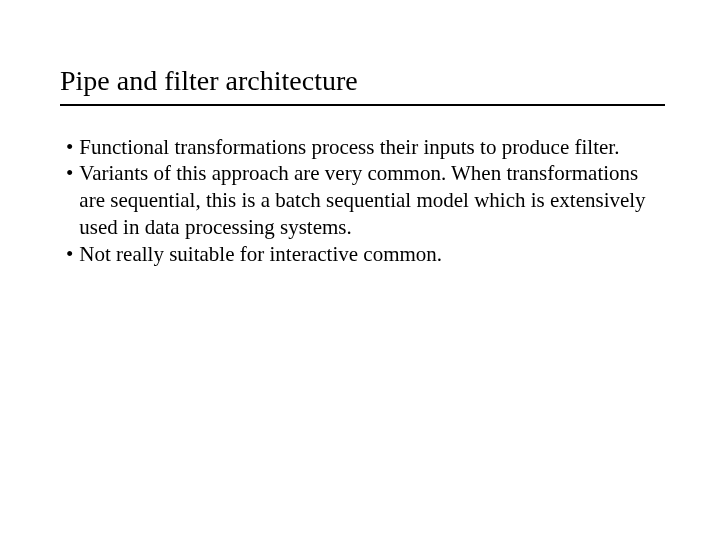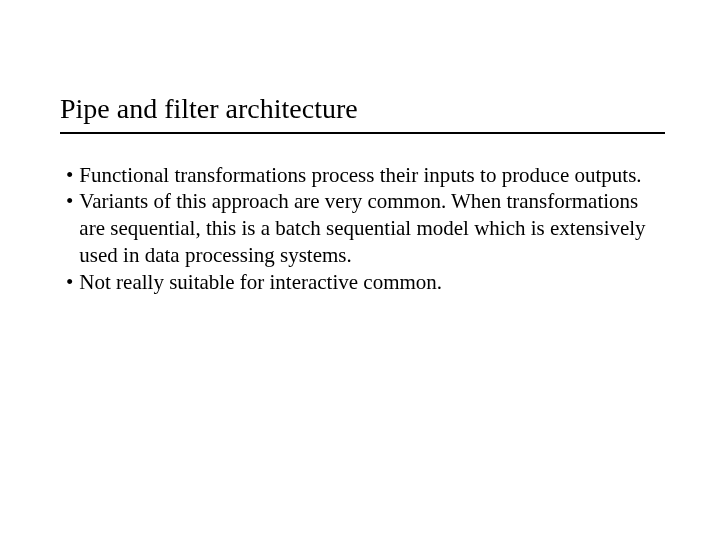--- a/index.html
+++ b/index.html
@@ -8,21 +8,21 @@
     width: 720px;
     height: 540px;
     background: #ffffff;
     font-family: "Times New Roman", Times, serif;
     color: #000000;
   }
   .slide {
     box-sizing: border-box;
     width: 720px;
     height: 531px;
-    padding: 92px 55px 40px 60px;
+    padding: 64px 55px 40px 60px;
   }
   .title {
     font-size: 28px;
     font-weight: normal;
     margin: 0 0 6px 0;
     line-height: 1.2;
   }
   .rule {
     border: none;
     border-top: 2px solid #000;
@@ -48,21 +48,21 @@
 </style>
 </head>
 <body>
 
 <div class="slide">
   <h1 class="title">Pipe and filter architecture</h1>
   <hr class="rule">
   <div class="bullets">
     <div class="bullet">
       <span class="dot">•</span>
-      <span class="txt">Functional transformations process their inputs to produce outputs.</span>
+      <span class="txt">Functional transformations process their inputs to produce filter.</span>
     </div>
     <div class="bullet">
       <span class="dot">•</span>
       <span class="txt">Variants of this approach are very common. When transformations are sequential, this is a batch sequential model which is extensively used in data processing systems.</span>
     </div>
     <div class="bullet">
       <span class="dot">•</span>
       <span class="txt">Not really suitable for interactive common.</span>
     </div>
   </div>

